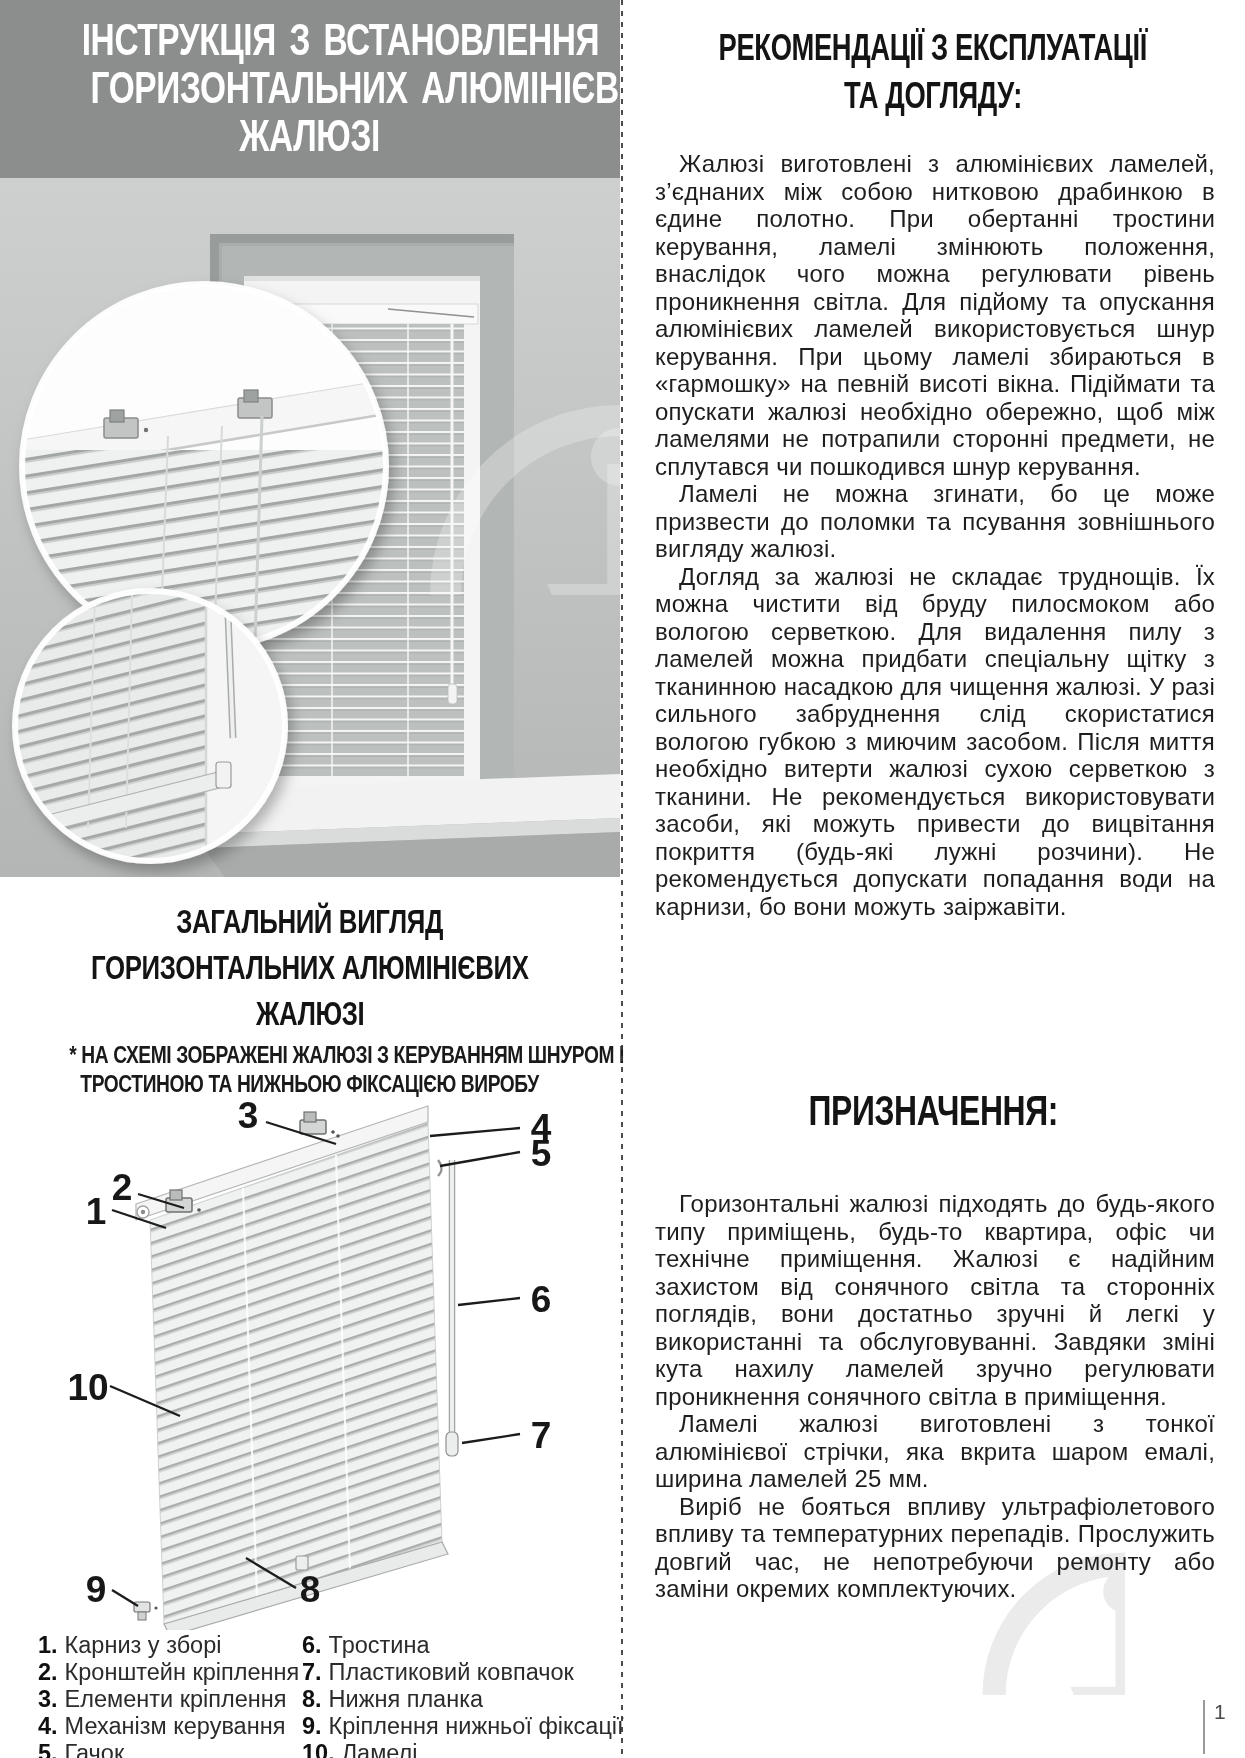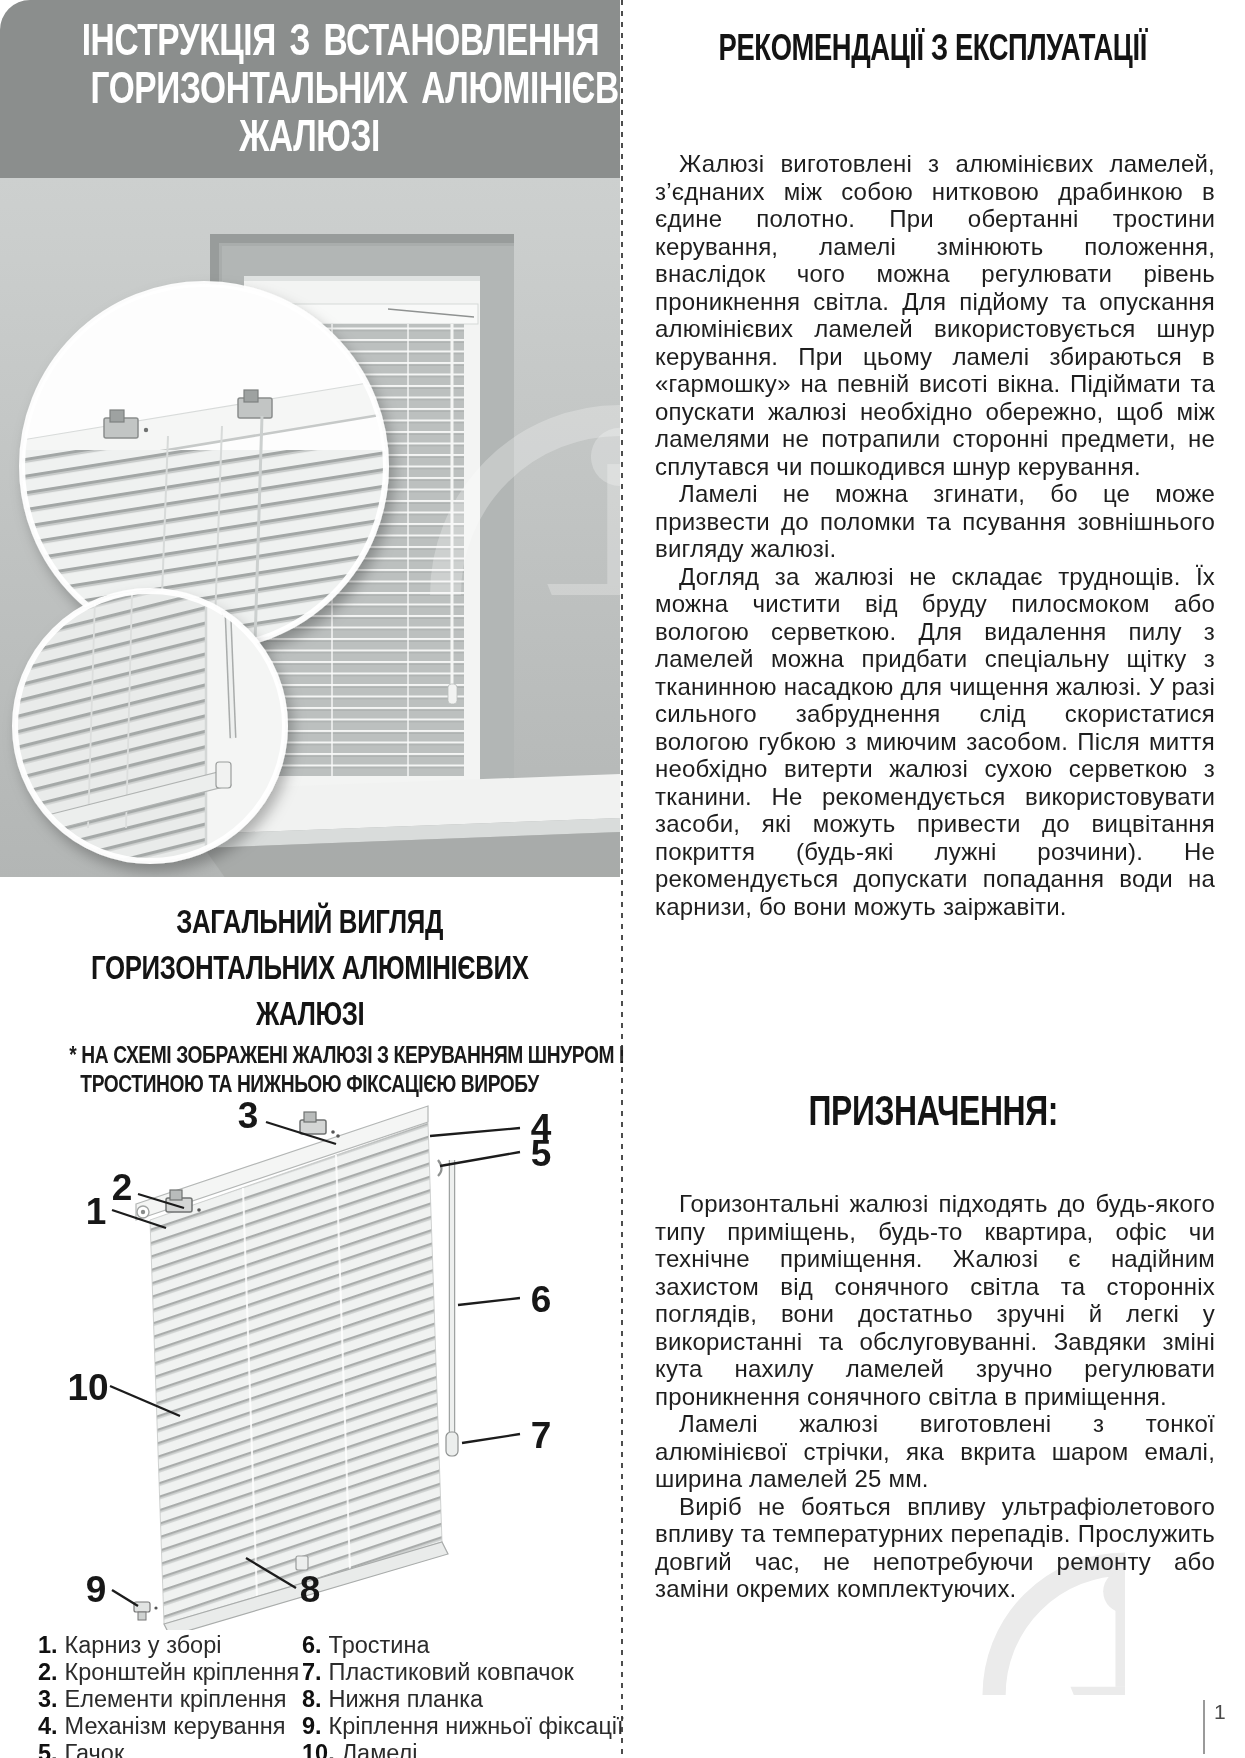--- a/index.html
+++ b/index.html
@@ -1,21 +1,20 @@
 <!DOCTYPE html>
 <html><head>
 <meta charset="utf-8">
 <style>
   html,body { margin:0; padding:0; background:#ffffff; }
   .page {
     position:relative; width:1245px; height:1758px;
     background:#ffffff; overflow:hidden;
     font-family:"Liberation Sans", sans-serif;
     color:#1d1d1d;
-    border-radius:30px;
   }
   
   .photo-wrap { position:absolute; left:0; top:0; width:620px; height:877px; overflow:hidden; }
   .band { position:absolute; left:0; top:0; width:620px; height:178px; background:#8b8e8d; }
   .band-title { position:absolute; left:0; top:16px; width:620px; text-align:center;
     color:#ffffff; font-weight:700; font-size:44px; line-height:48px; }
   .band-title .line { display:block; }
   .cond { display:inline-block; transform:scaleX(0.76); transform-origin:50% 50%; white-space:nowrap; letter-spacing:-0.5px; }
   .band-title .cond { word-spacing:6px; }
   .photo-svg { position:absolute; left:0; top:178px; }
@@ -276,20 +275,21 @@
   <svg class="divider-svg" width="14" height="1758">
     <line x1="7" y1="0" x2="7" y2="1758" stroke="#3a3a3a" stroke-width="1.8" stroke-dasharray="5 6"></line>
   </svg>
 
   <svg class="wm2" viewBox="-110 -110 220 220">
     <use href="#wm-logo"></use>
   </svg>
 
   <div class="hd rec-title">
     <span class="line"><span class="cond">РЕКОМЕНДАЦІЇ З ЕКСПЛУАТАЦІЇ</span></span>
+    <span class="line"><span class="cond">ТА ДОГЛЯДУ:</span></span>
   </div>
   <div class="bodytext b1">
     <p>Жалюзі виготовлені з алюмінієвих ламелей, з’єднаних між собою нитковою драбинкою в єдине полотно. При обертанні тростини керування, ламелі змінюють положення, внаслідок чого можна регулювати рівень проникнення світла. Для підйому та опускання алюмінієвих ламелей використовується шнур керування. При цьому ламелі збираються в «гармошку» на певній висоті вікна. Підіймати та опускати жалюзі необхідно обережно, щоб між ламелями не потрапили сторонні предмети, не сплутався чи пошкодився шнур керування.</p>
     <p>Ламелі не можна згинати, бо це може призвести до поломки та псування зовнішнього вигляду жалюзі.</p>
     <p>Догляд за жалюзі не складає труднощів. Їх можна чистити від бруду пилосмоком або вологою серветкою. Для видалення пилу з ламелей можна придбати спеціальну щітку з тканинною насадкою для чищення жалюзі. У разі сильного забруднення слід скористатися вологою губкою з миючим засобом. Після миття необхідно витерти жалюзі сухою серветкою з тканини. Не рекомендується використовувати засоби, які можуть привести до вицвітання покриття (будь-які лужні розчини). Не рекомендується допускати попадання води на карнизи, бо вони можуть заіржавіти.</p>
   </div>
 
   <div class="hd purpose-title">
     <span class="line"><span class="cond">ПРИЗНАЧЕННЯ:</span></span>
   </div>

